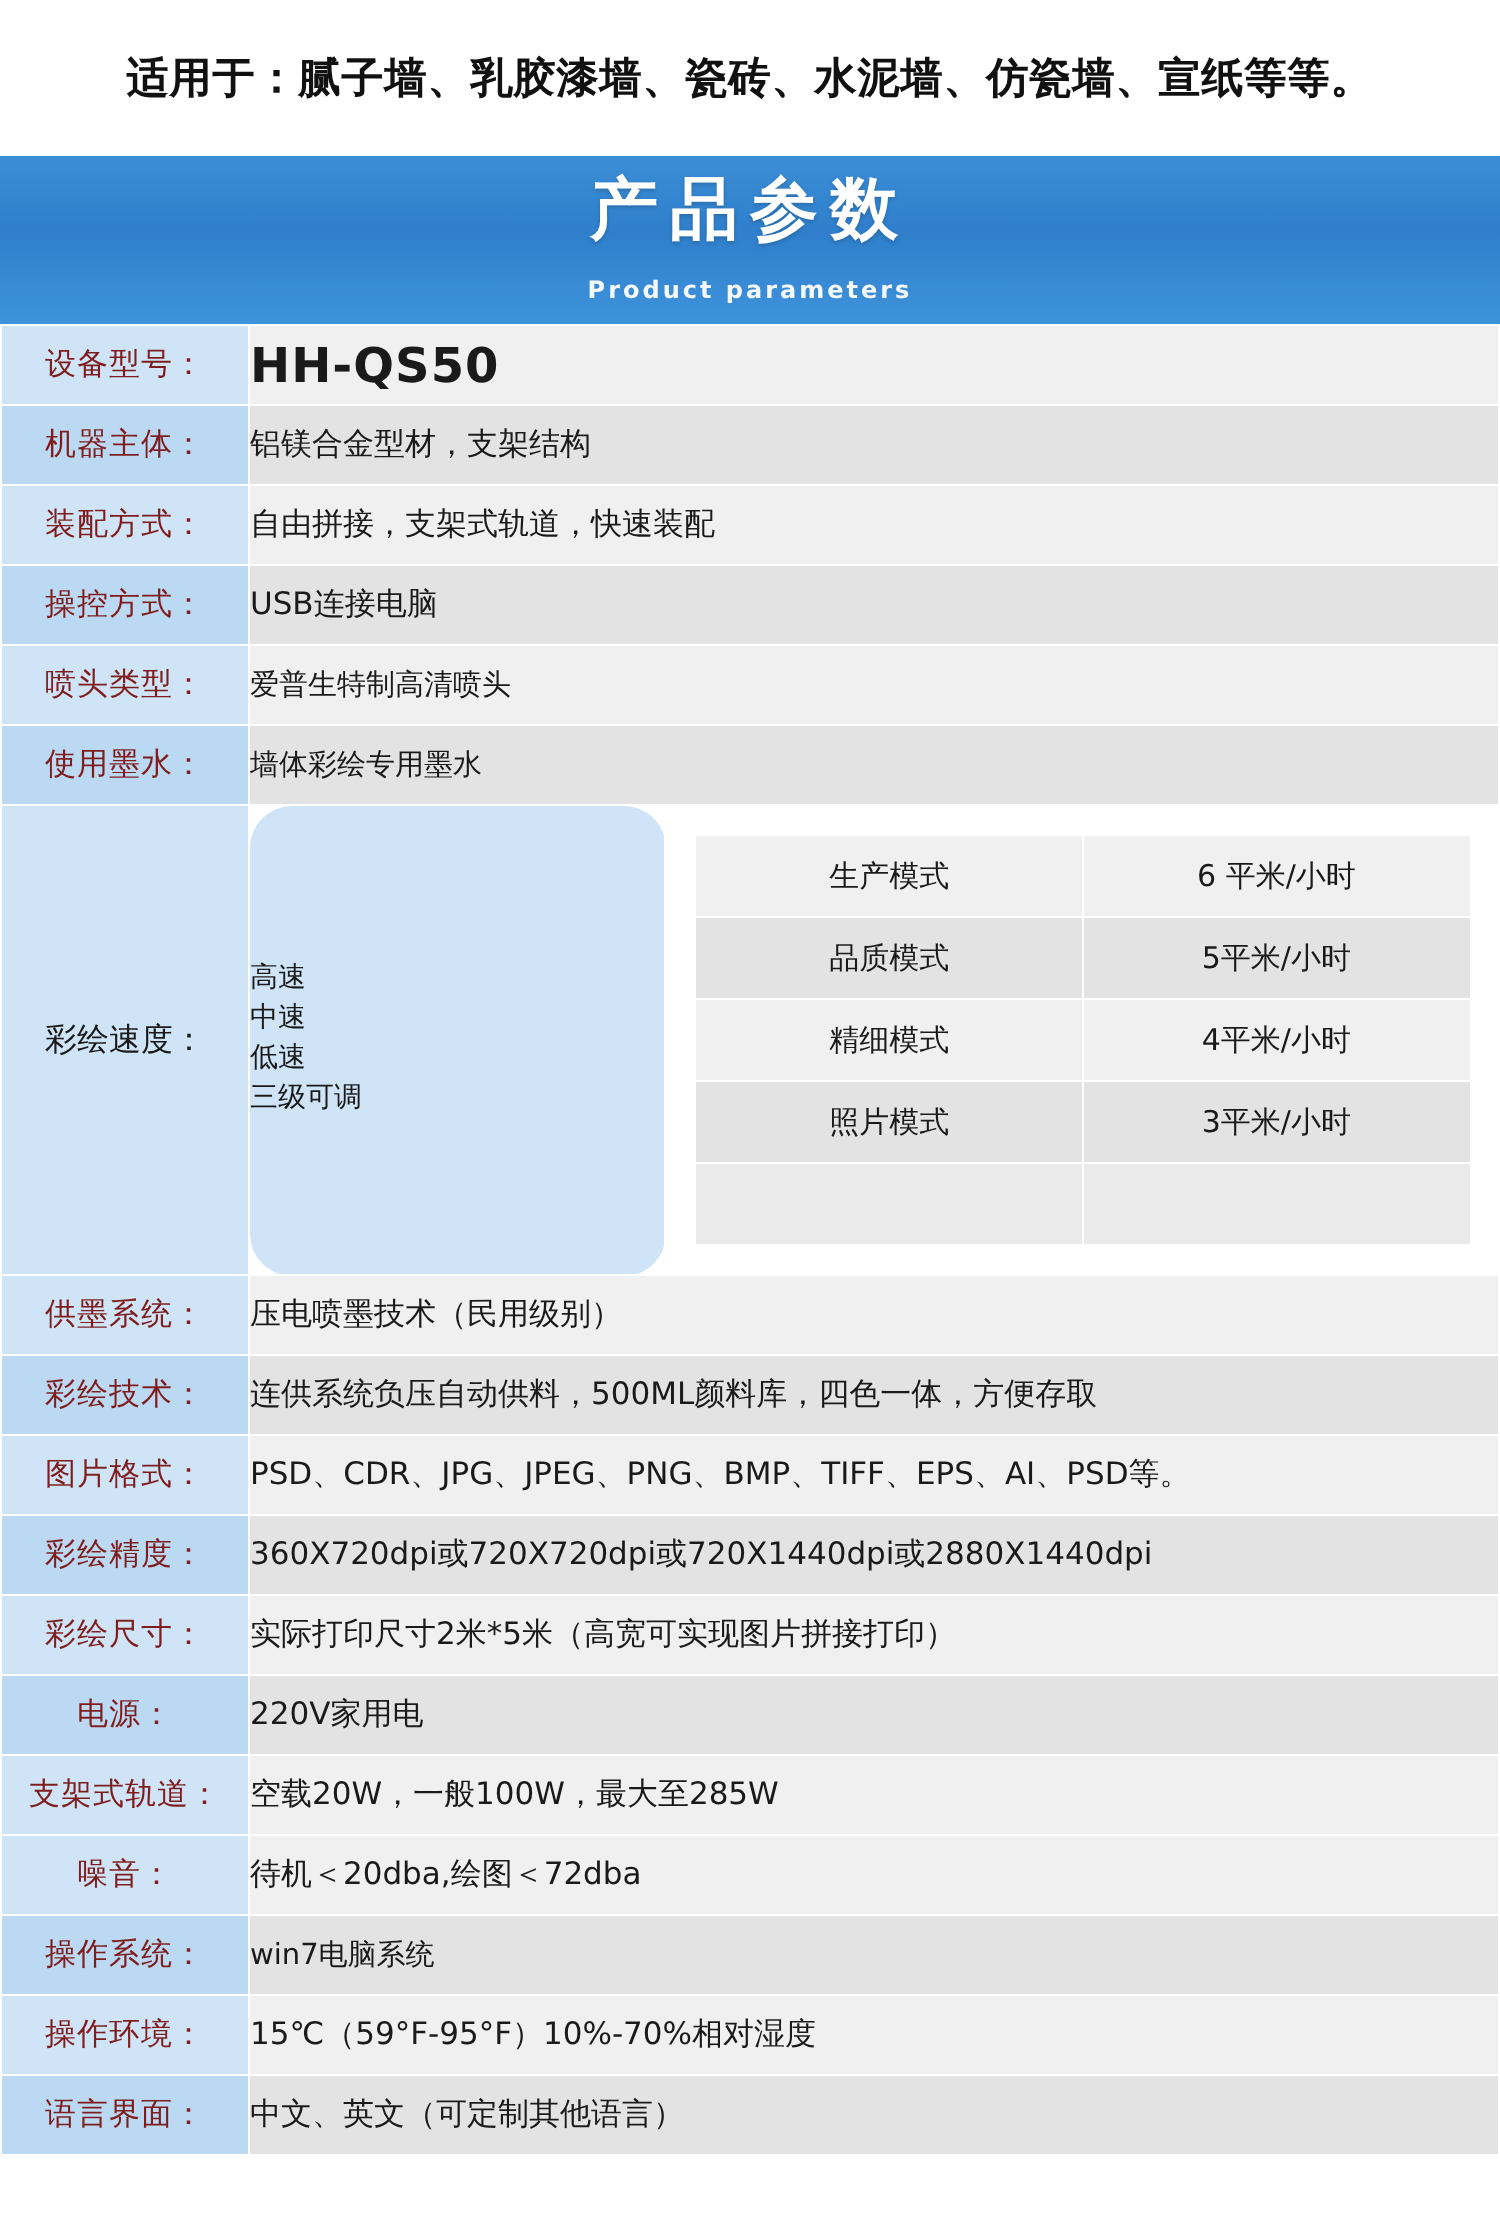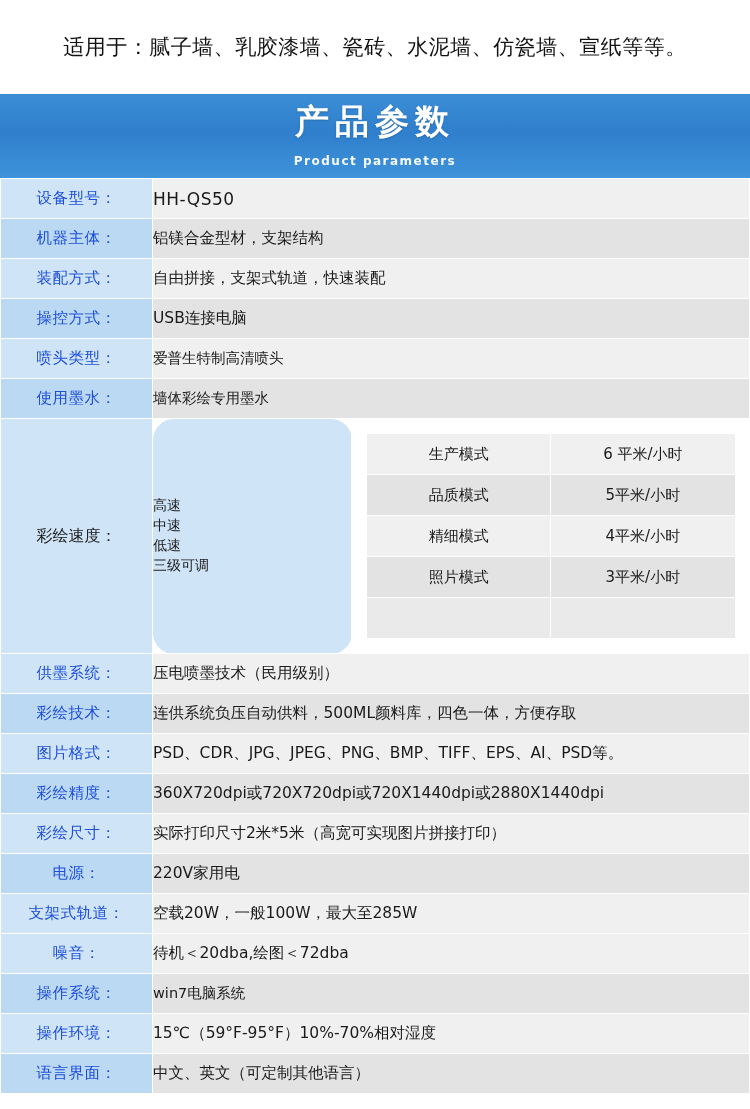--- a/index.html
+++ b/index.html
@@ -11,26 +11,26 @@
     font-family: "DejaVu Sans", "Liberation Sans", sans-serif;
   }
   .page {
     width: 750px;
     position: relative;
     background: #ffffff;
   }
 
   
   .top-note {
-    height: 94px;
+    height: 78px;
     display: flex;
     align-items: center;
     justify-content: center;
     font-size: 21px;
-    font-weight: normal;
+    font-weight: bold;
     color: #111111;
     letter-spacing: 0.5px;
     padding: 0 8px;
     text-align: center;
   }
 
   
   .banner {
     height: 84px;
     background: linear-gradient(180deg, #3b8ed6 0%, #2f7fcc 45%, #3e93da 100%);
@@ -60,41 +60,41 @@
     width: 750px;
     border-collapse: collapse;
     table-layout: fixed;
   }
   table.spec td {
     border: 1px solid #ffffff;
     padding: 0;
     vertical-align: middle;
   }
   .lbl {
-    width: 152px;
+    width: 124px;
     text-align: center;
     font-size: 15.5px;
-    color: #1d4ed8;
+    color: #7f1d1d;
     height: 40px;
     letter-spacing: 0.5px;
   }
   .val {
     padding-left: 16px;
     font-size: 15.5px;
     color: #1a1a1a;
     height: 40px;
   }
   .row-a .lbl { background: #cfe4f7; }
   .row-a .val { background: #f0f0f0; }
   .row-b .lbl { background: #bcd9f3; }
   .row-b .val { background: #e3e3e3; }
 
   .val.model {
-    font-size: 17px;
-    font-weight: normal;
+    font-size: 24px;
+    font-weight: bold;
     letter-spacing: 0.5px;
   }
   .val.small { font-size: 14.5px; }
 
   
   .speed-lbl {
     background: #cfe4f7;
     width: 152px;
     text-align: center;
     font-size: 16px;

